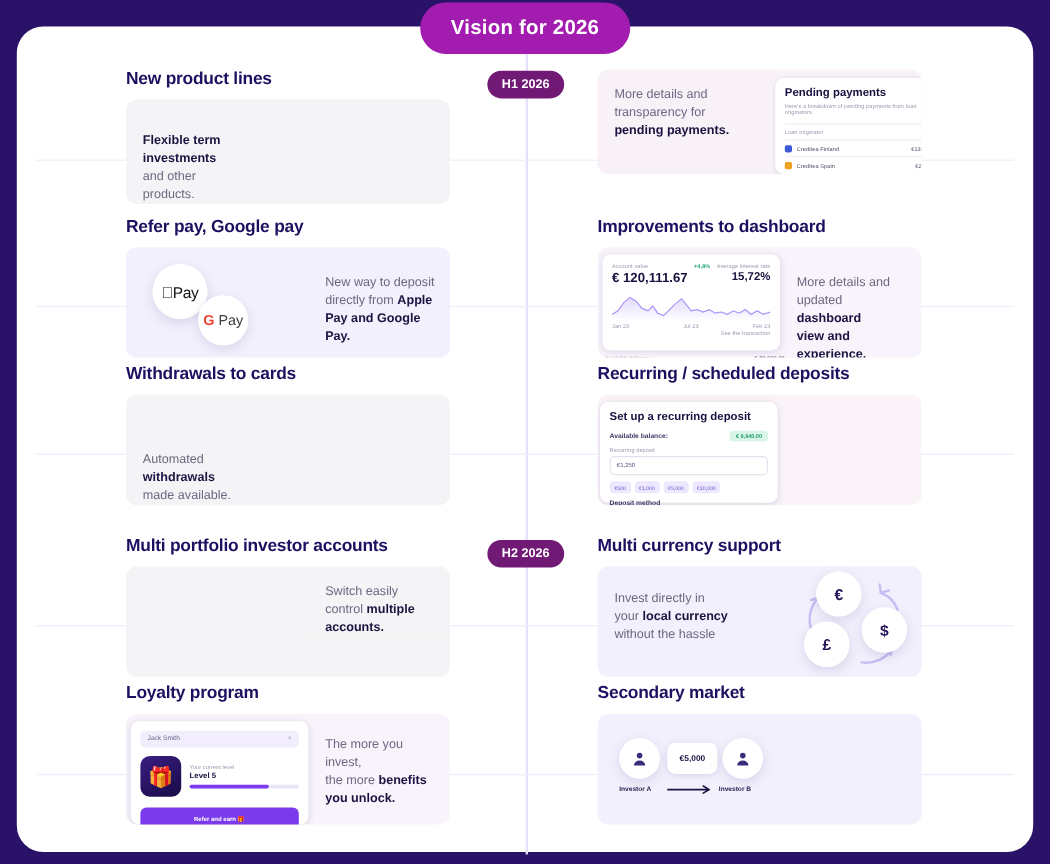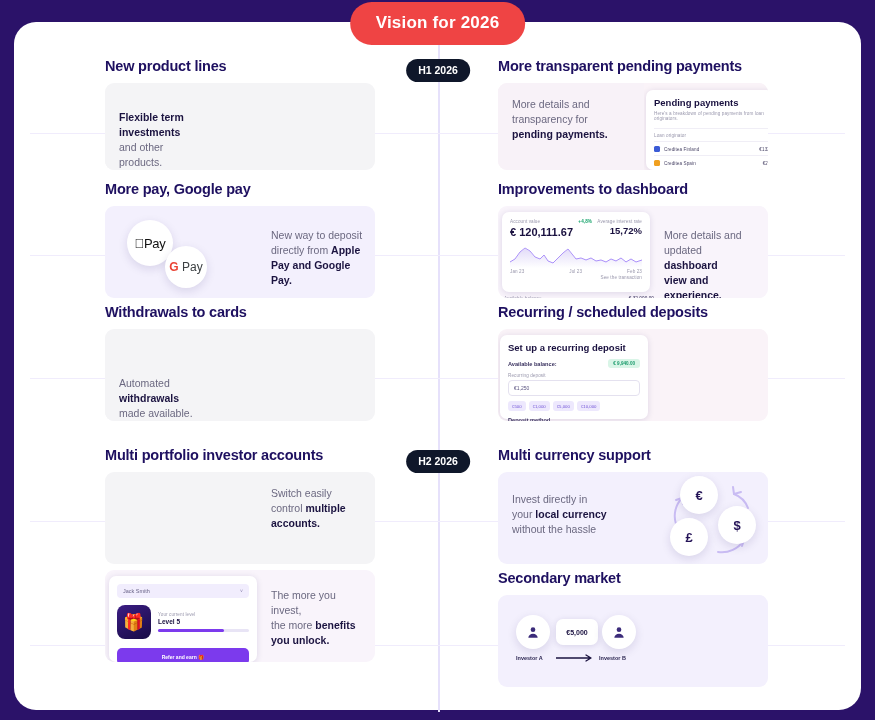--- a/index.html
+++ b/index.html
@@ -19,21 +19,21 @@
     left: 14px; top: 22px;
     width: 847px; height: 688px;
     background: #ffffff;
     border-radius: 22px;
   }
   
   .title-pill {
     position: absolute;
     left: 50%; top: 2px;
     transform: translateX(-50%);
-    background: #ef4444;
+    background: #a21caf;
     color: #ffffff;
     font-size: 17px;
     font-weight: bold;
     letter-spacing: .2px;
     padding: 11px 26px 12px;
     border-radius: 22px;
     z-index: 40;
     white-space: nowrap;
   }
   
@@ -47,21 +47,21 @@
   .tl-hline {
     position: absolute;
     left: 30px; width: 815px; height: 1px;
     background: #f0ecfc;
     z-index: 1;
   }
   .badge {
     position: absolute;
     left: 438px;
     transform: translateX(-50%);
-    background: #0f172a;
+    background: #701a75;
     color: #fff;
     font-size: 10.5px;
     font-weight: bold;
     padding: 5px 12px 6px;
     border-radius: 12px;
     z-index: 30;
     white-space: nowrap;
   }
   
   .feat { position: absolute; z-index: 10; }
@@ -203,21 +203,20 @@
             <span class="chip">+€500,00</span>
             <span class="chip">+€100,00</span>
             <span class="chip">+€50</span>
           </div>
         </div>
       </div>
     </div>
   </div>
 
   <div class="feat" style="left:498px; top:58px;">
-    <h3>More transparent pending payments</h3>
     <div class="card bg-pink">
       <div class="card-txt tb-pink tb-wide">
         <span>More details and</span><br>
         <span>transparency for</span><br>
         <b>pending payments.</b>
       </div>
       <div class="card-vis">
         <div class="mini" style="left:2px; top:7px; width:148px; height:80px; padding:7px 8px;">
           <div class="big">Pending payments</div>
           <div class="lbl" style="margin-top:3px;">Here's a breakdown of pending payments from loan originators.</div>
@@ -231,21 +230,21 @@
             <span style="width:6px;height:6px;border-radius:1.5px;background:#f0a020;flex:0 0 auto;"></span>
             <span class="lbl" style="margin-left:4px; color:#4b4668;">Creditea Spain</span>
             <span class="lbl" style="margin-left:auto; color:#4b4668;">€24,111.21</span>
           </div>
         </div>
       </div>
     </div>
   </div>
 
   <div class="feat" style="left:105px; top:181px;">
-    <h3>More pay, Google pay</h3>
+    <h3>Refer pay, Google pay</h3>
     <div class="card bg-lilac tall" style="position:relative;">
       <div style="position:absolute; left:0; top:0; width:160px; height:100%;">
         <div class="circ" style="left:22px; top:14px; width:46px; height:46px;">
           <span style="font-size:13px; color:#111; letter-spacing:-.3px;"><span>Pay</span></span>
         </div>
         <div class="circ" style="left:60px; top:40px; width:42px; height:42px;">
           <span style="font-size:12px; color:#3c4043;"><span style="color:#ea4335;font-weight:bold;">G</span> <span>Pay</span></span>
         </div>
       </div>
       <div class="card-txt" style="margin-left:152px; padding-top:22px; width:120px;">
@@ -413,20 +412,21 @@
           <span class="cur">$</span>
         </div>
         <div class="circ" style="left:14px; top:46px; width:38px; height:38px;">
           <span class="cur">£</span>
         </div>
       </div>
     </div>
   </div>
 
   <div class="feat" style="left:105px; top:570px;">
+    <h3>Loyalty program</h3>
     <div class="card bg-pinkl" style="height:92px; position:relative;">
       <div class="mini" style="left:4px; top:6px; width:148px; height:86px; padding:8px;">
         <div style="background:#f1edfd; border-radius:4px; padding:4px 6px; display:flex; align-items:center;">
           <span style="font-size:5.5px;color:#6b6589;">Jack Smith</span>
           <span style="margin-left:auto;font-size:5px;color:#8b84ad;">˅</span>
         </div>
         <div style="display:flex; gap:7px; margin-top:7px; align-items:center;">
           <div class="gift">🎁</div>
           <div style="flex:1;">
             <div class="lbl">Your current level</div>

